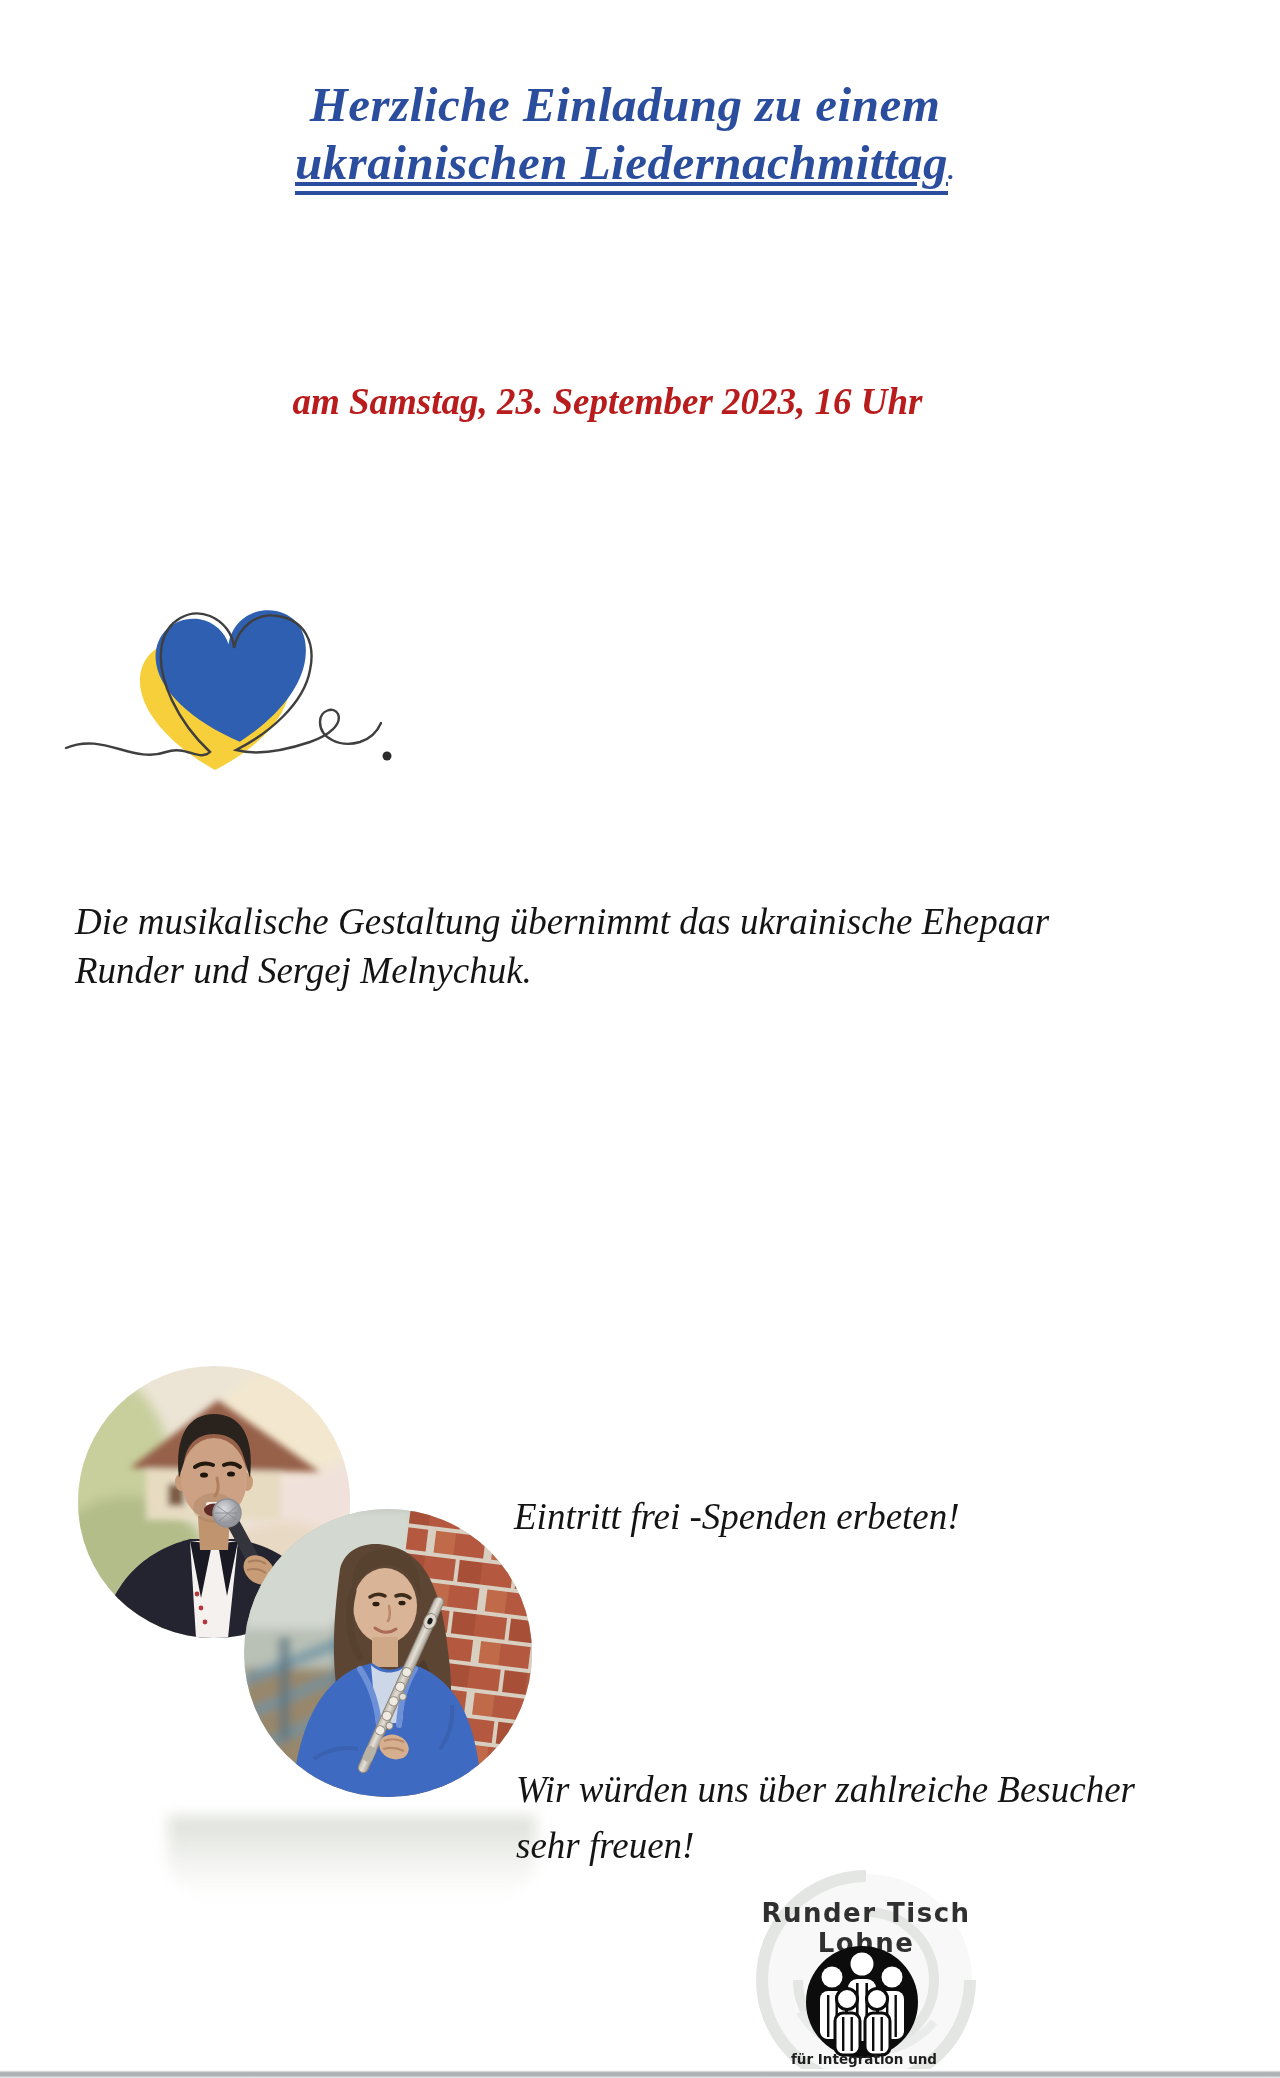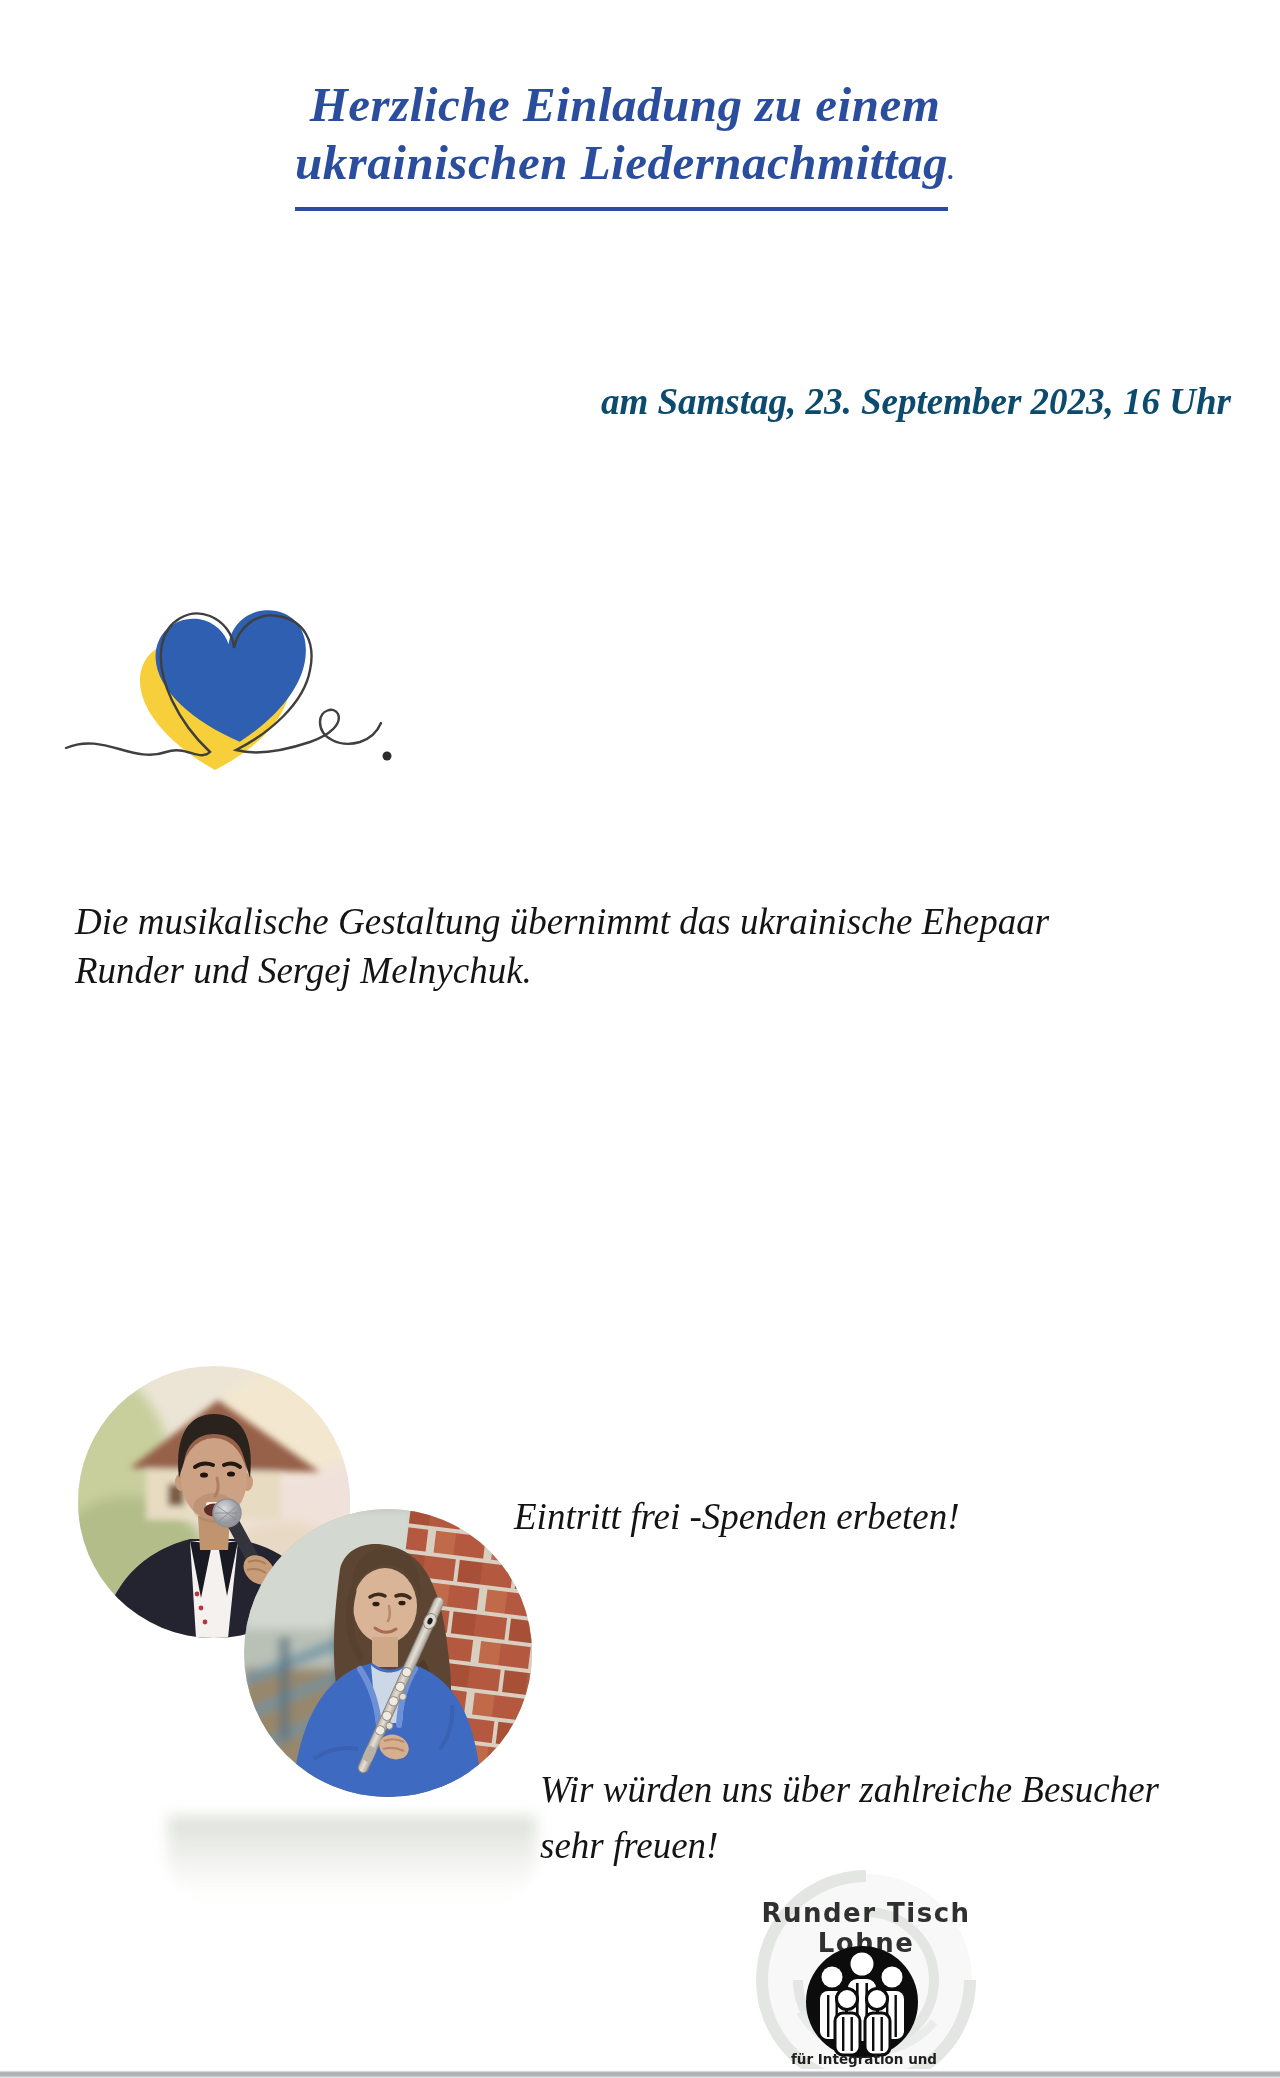--- a/index.html
+++ b/index.html
@@ -16,43 +16,44 @@
   .title{
     position:absolute; top:76px; left:0; width:1250px;
     text-align:center;
     color:#2b4d9d;
     font-weight:bold; font-style:italic;
     font-size:49px; line-height:58px;
     letter-spacing:0.5px;
   }
   .title .underlined{
     border-bottom:4px solid #2b4d9d;
-    padding-bottom:17px;
+    padding-bottom:1px;
+    text-decoration:underline;
   }
   .title .title-dot{
     font-size:26px; font-weight:bold; color:#2b4d9d;
   }
   .event{
-    position:absolute; top:379px; left:16px; width:1215px;
-    text-align:right;
-    color:#0c4a6e;
+    position:absolute; top:379px; left:0; width:1215px;
+    text-align:center;
+    color:#b91c1c;
     font-weight:bold; font-style:italic;
     font-size:37px; line-height:45px;
   }
   
   .blacktext{
     position:absolute;
     color:#141414;
     font-weight:normal; font-style:italic;
     font-size:37px; line-height:49px;
   }
   .intro{ left:75px; top:897px; }
   .program{ left:75px; top:1128px; }
   .admission{ left:514px; top:1492px; }
-  .closing{ left:540px; top:1762px; line-height:56px; }
+  .closing{ left:516px; top:1762px; line-height:56px; }
   
   .heart-svg{ position:absolute; left:58px; top:582px; width:350px; height:200px; }
   .photo-singer{ position:absolute; left:78px; top:1366px; width:272px; height:272px; }
   .photo-flutist{ position:absolute; left:244px; top:1509px; width:288px; height:288px; }
   .photo-spill{
     position:absolute; left:168px; top:1816px; width:368px; height:82px;
     background:linear-gradient(180deg, rgba(190,198,184,0.55) 0%, rgba(205,208,198,0.25) 55%, rgba(255,255,255,0) 100%);
     filter:blur(7px);
     border-radius:0 0 40px 40px;
   }

